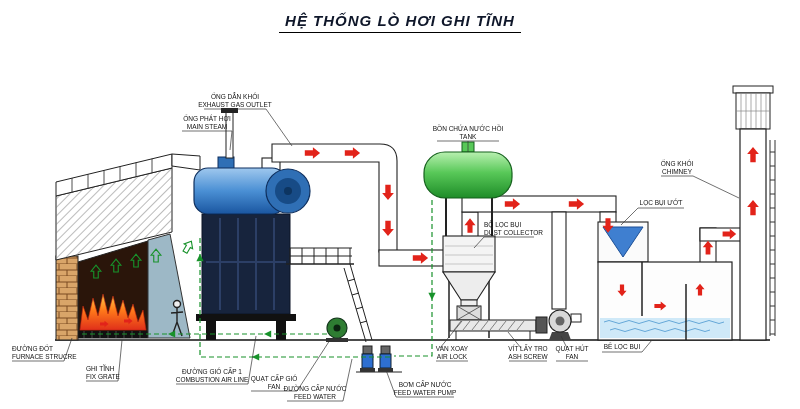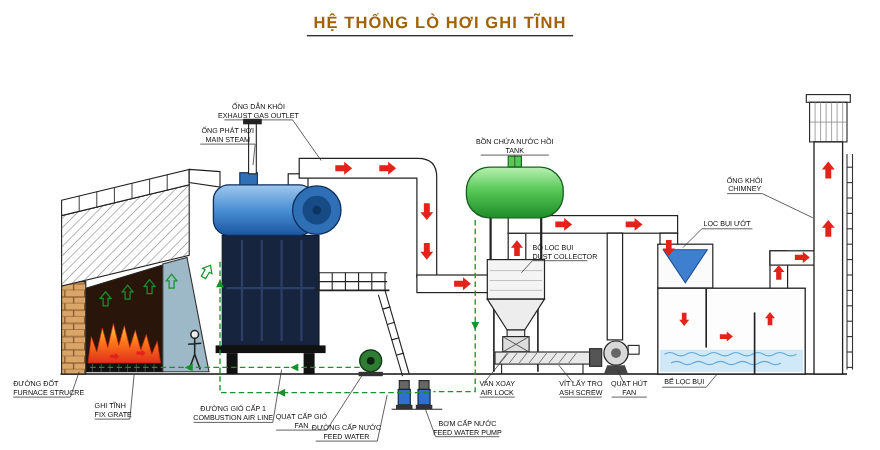--- a/index.html
+++ b/index.html
@@ -1,20 +1,20 @@
 <!DOCTYPE html>
 <html><head>
 <meta charset="utf-8">
 <style>
   html,body{margin:0;padding:0;background:#fff;}
   .canvas{position:relative;width:800px;height:409px;background:#fff;overflow:hidden;
           font-family:"Liberation Sans",sans-serif;}
   .title{position:absolute;top:12px;left:0;right:0;text-align:center;}
   .title span{display:inline-block;font-size:15px;font-weight:bold;letter-spacing:1px;
-          color:#a16207;border-bottom:1.6px solid #000;padding:0 6px 3px 6px;}
+          color:#0f172a;border-bottom:1.6px solid #000;padding:0 6px 3px 6px;font-style:italic;}
   svg{position:absolute;top:0;left:0;}
   text{font-family:"Liberation Sans",sans-serif;font-size:6.5px;fill:#111;}
 </style>
 </head>
 <body>
 
 <div class="canvas">
 
   <div class="title">
     <span>HỆ THỐNG LÒ HƠI GHI TĨNH</span>

